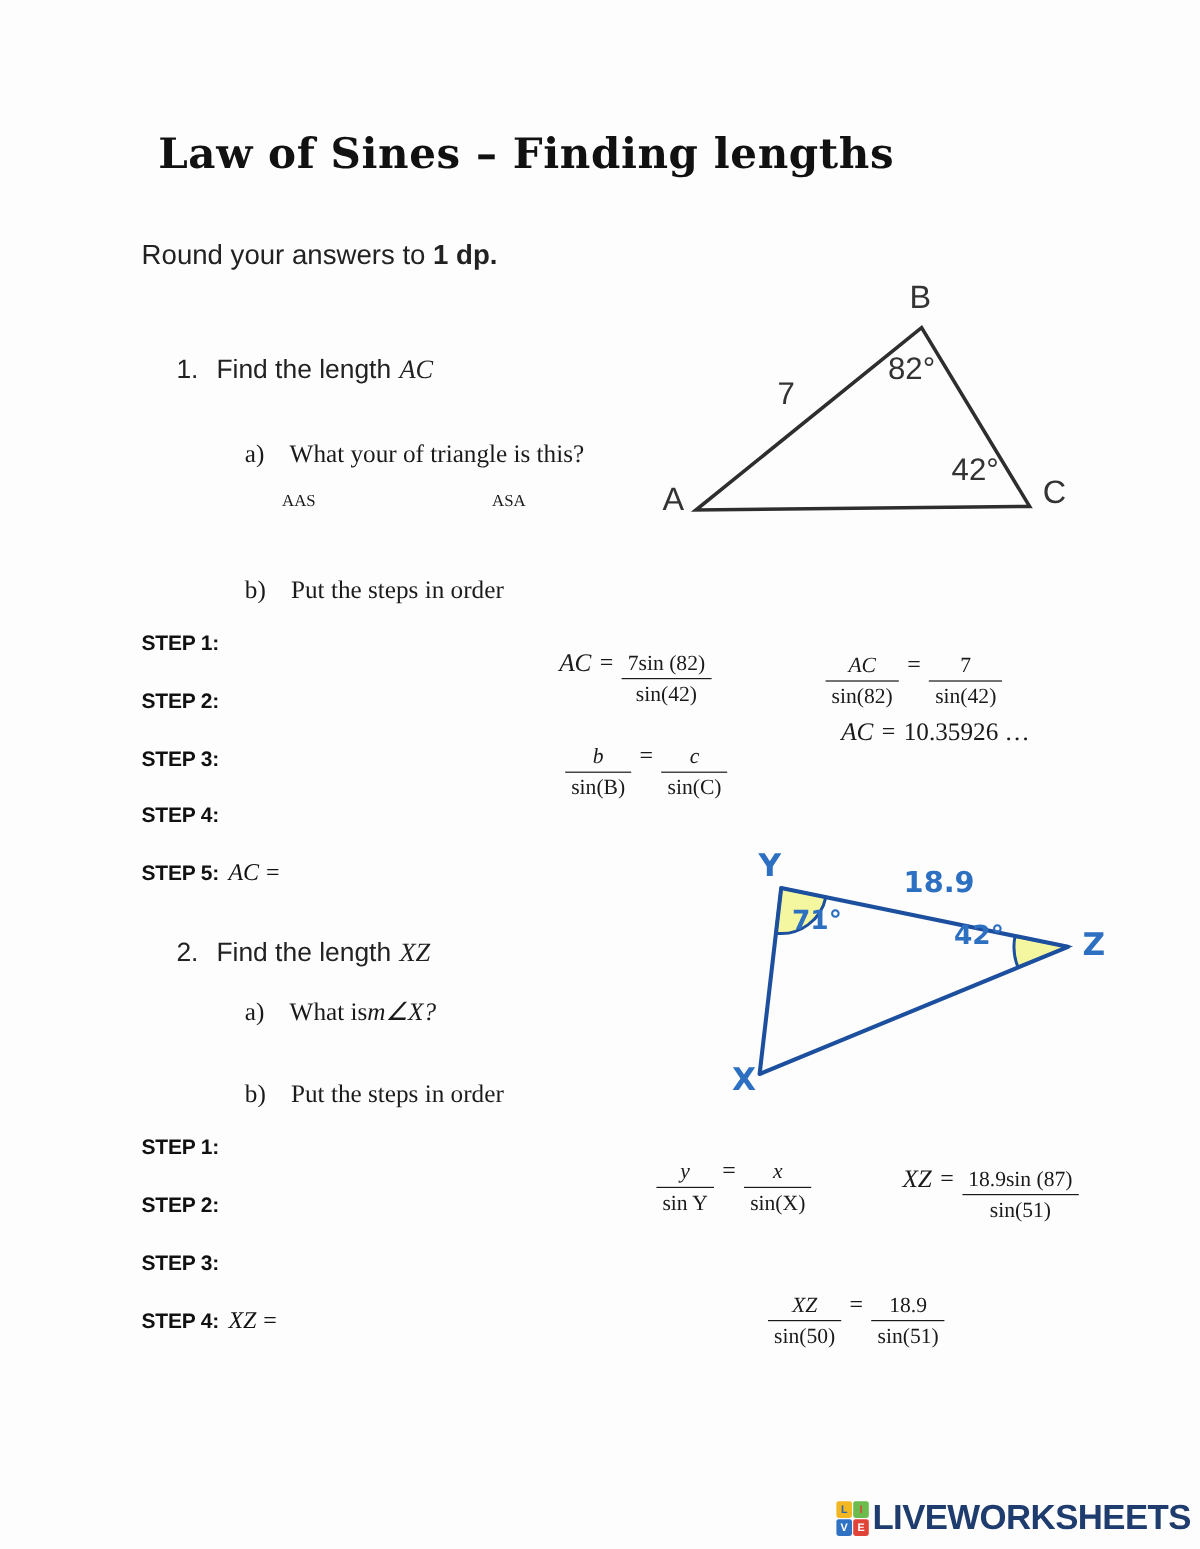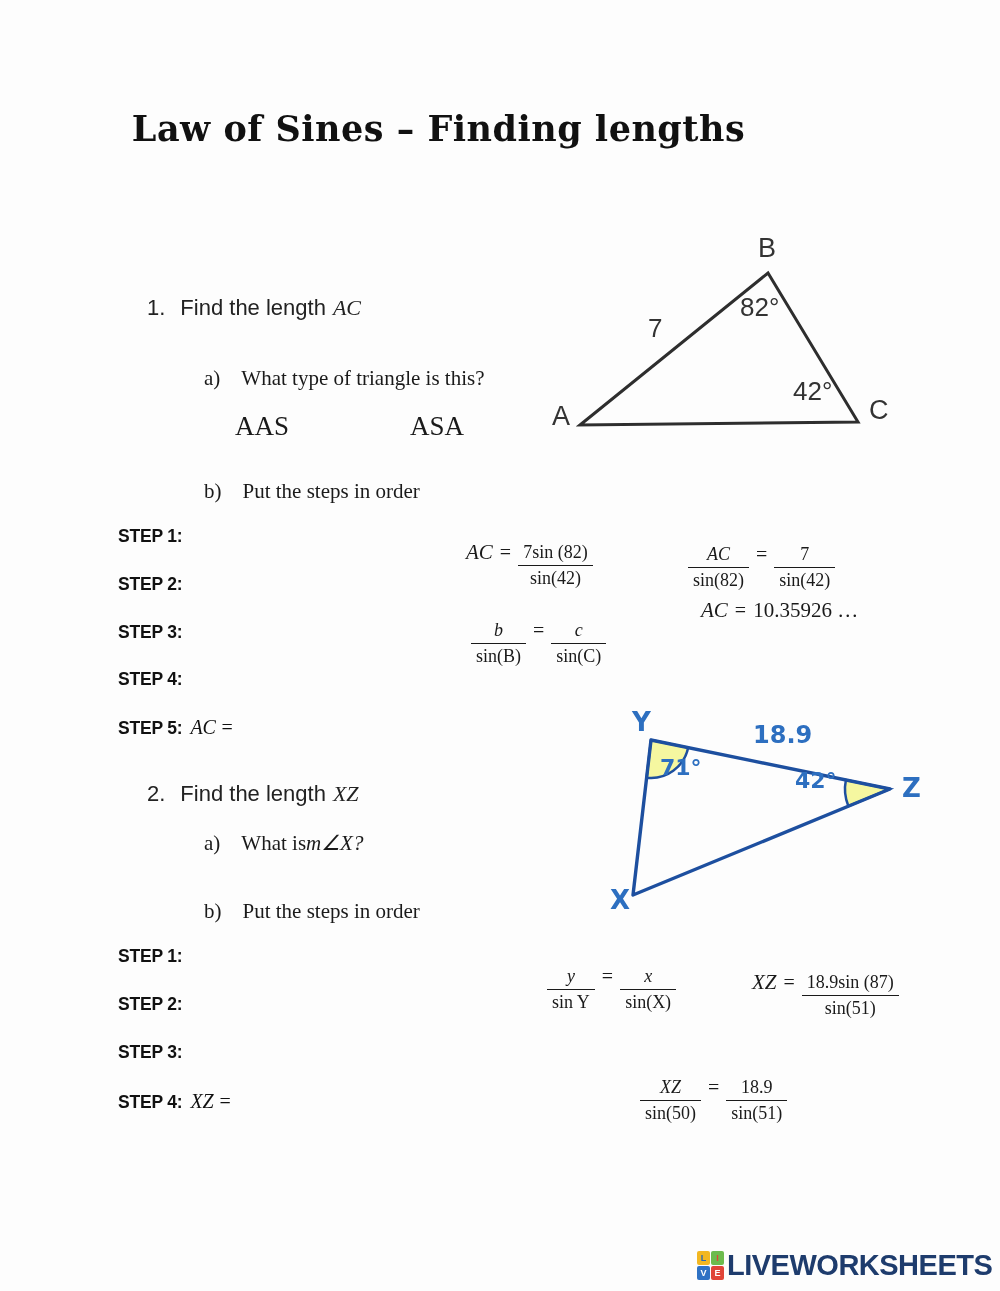--- a/index.html
+++ b/index.html
@@ -8,21 +8,21 @@
   .abs{position:absolute;}
   .title{top:108px;left:0;width:877px;text-align:center;
          font-family:"DejaVu Serif",serif;font-weight:700;font-size:35px;color:#111;letter-spacing:.5px;}
   .instruction{top:199px;left:118px;font-size:23px;color:#222;}
   .instruction b{font-weight:700;}
   .qhead{font-size:22px;color:#222;display:flex;align-items:baseline;}
   .qhead .qnum{margin-right:15px;}
   .qhead .qvar{font-family:"Liberation Serif",serif;font-style:italic;margin-left:7px;}
   .subq{font-family:"Liberation Serif",serif;font-size:21px;color:#1a1a1a;display:flex;align-items:baseline;}
   .subq .sublab{margin-right:21px;}
-  .opt{font-family:"Liberation Serif",serif;font-size:27px;color:#1a1a1a;cursor:pointer;}
+  .opt{font-family:"Liberation Serif",serif;font-size:14px;color:#1a1a1a;cursor:pointer;}
   .step{font-weight:700;font-size:17.5px;letter-spacing:-.2px;color:#111;display:flex;align-items:baseline;}
   .step .stepvar{font-family:"Liberation Serif",serif;font-style:italic;font-weight:400;font-size:20px;margin-left:8px;}
   .step .stepeq{font-family:"Liberation Serif",serif;font-weight:400;font-size:20px;margin-left:6px;}
   .math{font-family:"Liberation Serif",serif;font-size:18px;color:#1a1a1a;display:flex;align-items:center;}
   .math .lhs{font-style:italic;font-size:21px;}
   .math .eq{margin:0 7px;font-size:20px;}
   .math .plain{font-size:21px;font-family:Liberation Serif, serif;}
   .frac{display:inline-block;text-align:center;vertical-align:middle;margin-top:26px;}
   .frac .fnum{display:block;padding:0 5px 2px;border-bottom:1.6px solid #1a1a1a;line-height:1.15;}
   .frac .fden{display:block;padding:2px 5px 0;line-height:1.15;}
@@ -40,20 +40,23 @@
   .tile-4{background:#e04438;color:#fff;}
   .logo-text{font-weight:700;font-size:29px;color:#1e3c6d;letter-spacing:-.5px;font-family:"Liberation Sans",sans-serif;}
 </style>
 </head>
 <body>
 
 <div class="page">
 
   <div class="abs title">Law of Sines – Finding lengths</div>
 
+  <div class="abs instruction">
+    <span>Round your answers to </span><b>1 dp.</b>
+  </div>
 
   <div class="abs qhead" style="top:295px;left:147px;">
     <span class="qnum">1.</span>
     <span>Find the length</span>
     <span class="qvar">AC</span>
   </div>
 
   <div class="abs" style="top:237px;left:540px;width:370px;height:212px;">
     <svg width="370" height="212" viewBox="0 0 370 212">
       <polygon points="40,188 228,36 318,185" fill="none" stroke="#2e2e2e" stroke-width="3" stroke-linejoin="miter"></polygon>
@@ -61,21 +64,21 @@
     <span class="tri-label" style="left:218px;top:-4px;">B</span>
     <span class="tri-small" style="left:200px;top:55px;">82°</span>
     <span class="tri-small" style="left:108px;top:76px;">7</span>
     <span class="tri-small" style="left:253px;top:139px;">42°</span>
     <span class="tri-label" style="left:12px;top:164px;">A</span>
     <span class="tri-label" style="left:329px;top:158px;">C</span>
   </div>
 
   <div class="abs subq" style="top:366px;left:204px;">
     <span class="sublab">a)</span>
-    <span>What type of triangle is this?</span>
+    <span>What your of triangle is this?</span>
   </div>
   <div class="abs opt" style="top:411px;left:235px;">AAS</div>
   <div class="abs opt" style="top:411px;left:410px;">ASA</div>
 
   <div class="abs subq" style="top:479px;left:204px;">
     <span class="sublab">b)</span>
     <span>Put the steps in order</span>
   </div>
 
   <div class="abs step" style="top:526px;left:118px;">STEP 1:</div>

